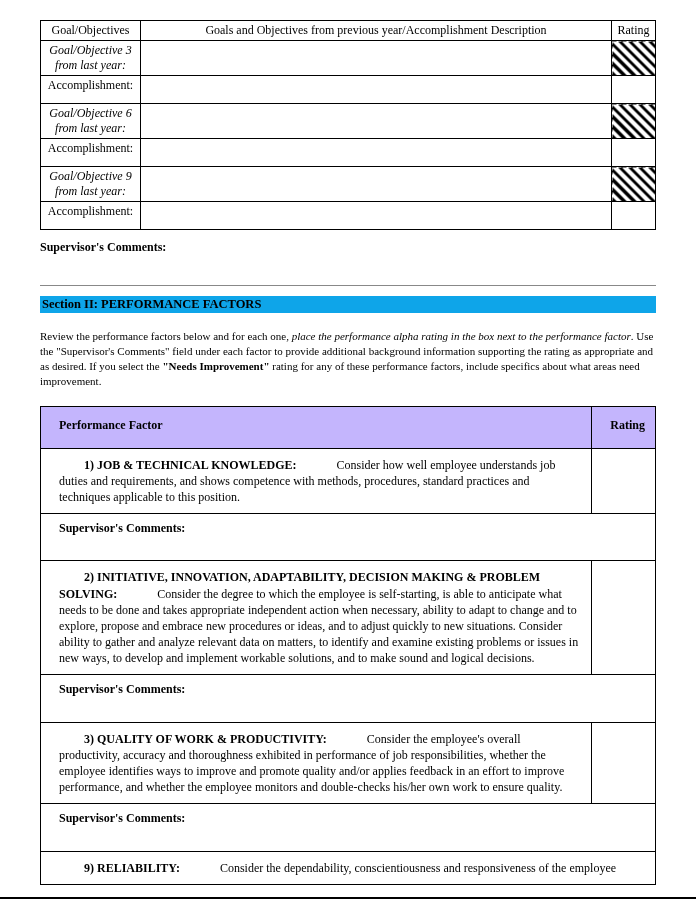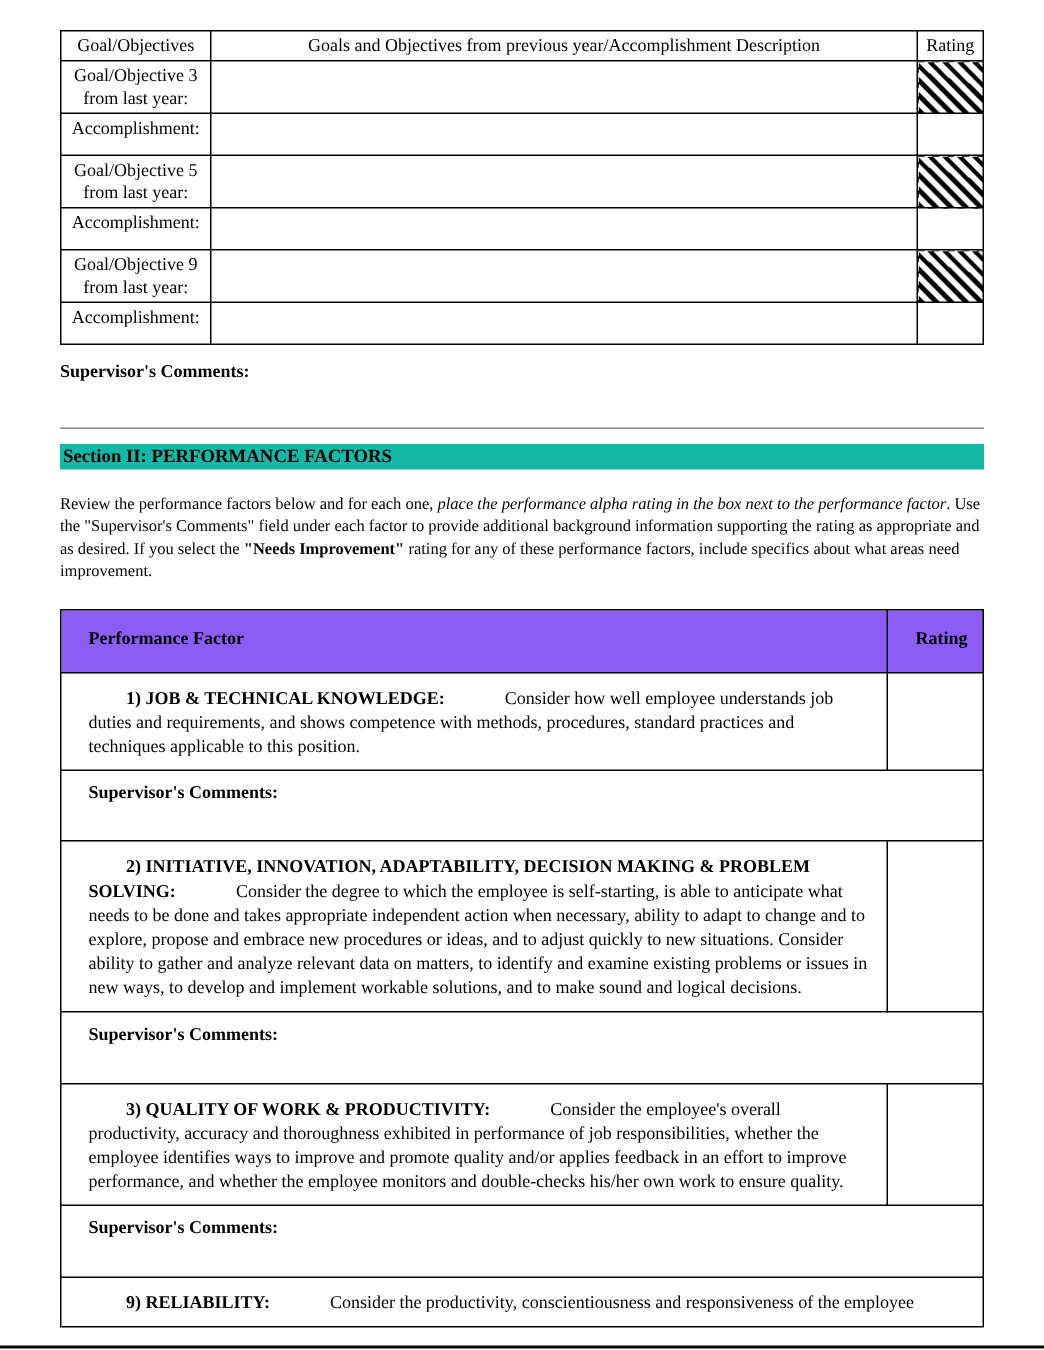--- a/index.html
+++ b/index.html
@@ -28,33 +28,33 @@
     vertical-align: top;
     font-size: 12px;
   }
   .goals-table th { font-weight: normal; }
   .col-label { width: 100px; }
   .col-rating { width: 44px; text-align: center; }
   .hatched {
     background-image: repeating-linear-gradient(45deg, #000 0, #000 3px, #fff 3px, #fff 7px);
   }
   .row-tall td { height: 28px; }
-  .row-med td { height: 26px; }
+  .row-med td { height: 26px; font-style: italic; }
   .supervisor-comments {
     font-weight: bold;
     margin-top: 10px;
     margin-bottom: 30px;
   }
   .hr-line {
     border: none;
     border-top: 1px solid #888;
     margin: 8px 0 10px 0;
   }
   .section-header {
-    background: #14b8a6;
+    background: #0ea5e9;
     font-weight: bold;
     padding: 1px 2px;
     font-size: 12.5px;
   }
   .section-intro {
     font-size: 11px;
     line-height: 1.35;
     margin-top: 16px;
     margin-bottom: 18px;
   }
@@ -68,21 +68,21 @@
   }
   .pf-table th, .pf-table td {
     border: 1px solid #000;
     text-align: left;
     vertical-align: top;
     padding: 6px 10px;
     font-size: 12px;
     line-height: 1.35;
   }
   .pf-table thead th {
-    background: #8b5cf6;
+    background: #c4b5fd;
     font-weight: bold;
     padding: 10px 10px 14px 18px;
     margin-top: 40px;
   }
   .pf-rating-col { width: 54px; text-align: center; }
   .pf-table td.pf-factor { padding: 8px 10px 8px 18px; }
   .pf-table td.pf-comments {
     padding: 6px 10px 24px 18px;
     font-weight: bold;
   }
@@ -117,21 +117,21 @@
         <td>Goal/Objective 3 from last year:</td>
         <td></td>
         <td class="hatched"></td>
       </tr>
       <tr class="row-tall">
         <td>Accomplishment:</td>
         <td></td>
         <td></td>
       </tr>
       <tr class="row-med">
-        <td>Goal/Objective 5 from last year:</td>
+        <td>Goal/Objective 6 from last year:</td>
         <td></td>
         <td class="hatched"></td>
       </tr>
       <tr class="row-tall">
         <td>Accomplishment:</td>
         <td></td>
         <td></td>
       </tr>
       <tr class="row-med">
         <td>Goal/Objective 9 from last year:</td>
@@ -190,21 +190,21 @@
           <span class="factor-title">3) QUALITY OF WORK &amp; PRODUCTIVITY: </span><span class="factor-desc">Consider the employee's overall productivity, accuracy and thoroughness exhibited in performance of job responsibilities, whether the employee identifies ways to improve and promote quality and/or applies feedback in an effort to improve performance, and whether the employee monitors and double-checks his/her own work to ensure quality.</span>
         </td>
         <td></td>
       </tr>
       <tr>
         <td class="pf-comments" colspan="2">Supervisor's Comments:</td>
       </tr>
 
       <tr>
         <td class="pf-factor" colspan="2" style="border-bottom:none;">
-          <span class="factor-title">9) RELIABILITY:  </span><span class="factor-desc">Consider the productivity, conscientiousness and responsiveness of the employee</span>
+          <span class="factor-title">9) RELIABILITY:  </span><span class="factor-desc">Consider the dependability, conscientiousness and responsiveness of the employee</span>
         </td>
       </tr>
     </tbody>
   </table>
 
 </div>
 
 <div class="footer">
   <span>HRSF0002  (05/09)</span>
   <span>Page 2 of 4</span>

